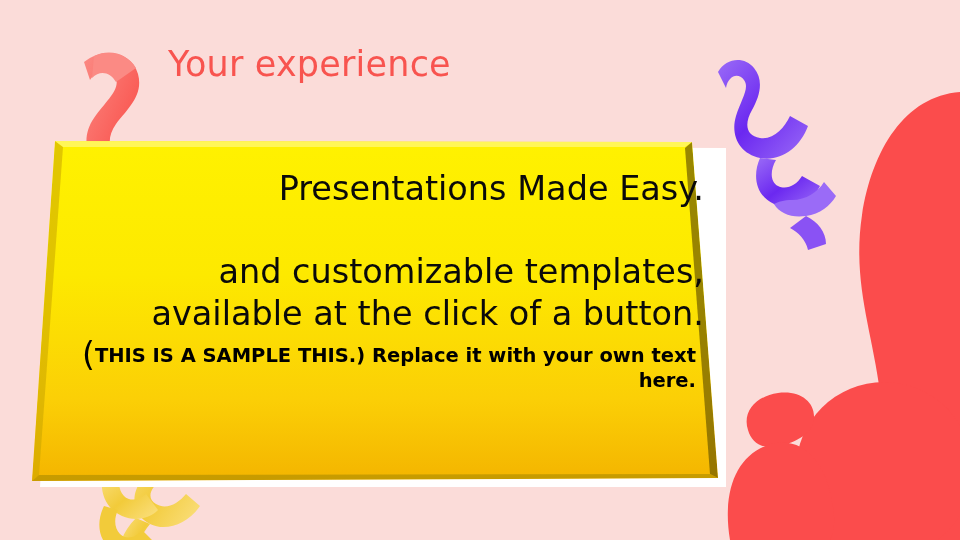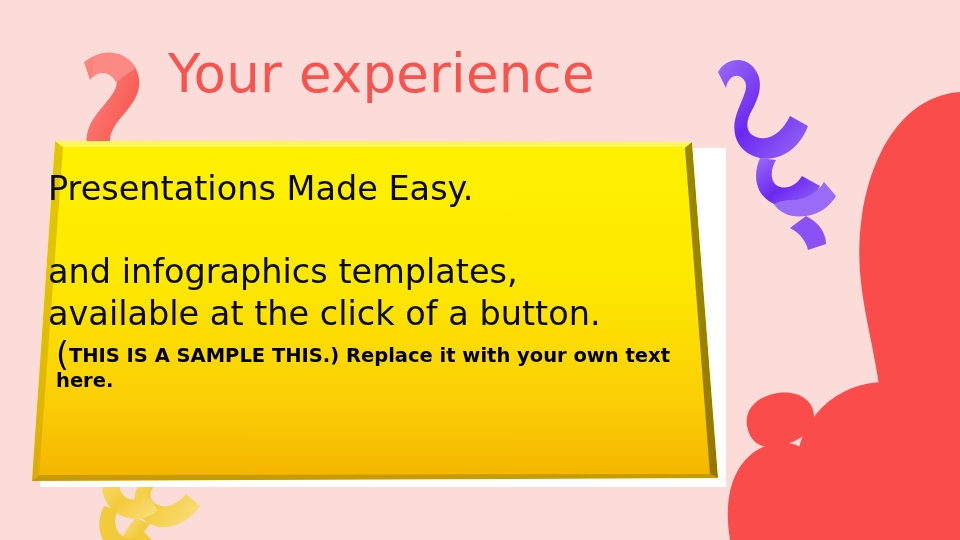--- a/index.html
+++ b/index.html
@@ -27,21 +27,21 @@
     pointer-events: none;
   }
   .deco-svg { display: block; width: 960px; height: 540px; }
 
   
   #slide-title {
     position: absolute;
     left: 168px;
     top: 46px;
     margin: 0;
-    font-size: 53px;
+    font-size: 35px;
     font-weight: 400;
     line-height: 1.05;
     letter-spacing: 0.2px;
     color: #f8544f;
     white-space: nowrap;
   }
 
   
   #card-backing {
     position: absolute;
@@ -73,21 +73,21 @@
     pointer-events: none;
   }
   #card-shade svg { display: block; }
 
   
   #card-text {
     position: absolute;
     left: 48px;
     top: 168px;
     width: 656px;
-    text-align: left;
+    text-align: right;
     color: #000000;
   }
   #body-text {
     margin: 0;
     font-size: 33.5px;
     line-height: 1.24;
     font-weight: 400;
     color: #0a0a0a;
   }
   #sample-text {
@@ -286,19 +286,19 @@
       <polygon points="9,337 680,336 688,340 2,343" fill="#A98A00" opacity="0.6"></polygon>
 
       <polygon points="25,3 662,4 655,9 33,9" fill="#FFF9A0" opacity="0.55"></polygon>
     </svg>
   </div>
 
   <div id="card-text">
     <p id="body-text">
       <span>Presentations Made Easy.</span><br>
       <br>
-      <span>and infographics templates,</span><br>
+      <span>and customizable templates,</span><br>
       <span>available at the click of a button.</span>
     </p>
     <p id="sample-text"><span class="big-paren">(</span><span>THIS IS A SAMPLE THIS.)</span><span> Replace it with your own text here.</span></p>
   </div>
 
 </div>
 
 </body></html>

